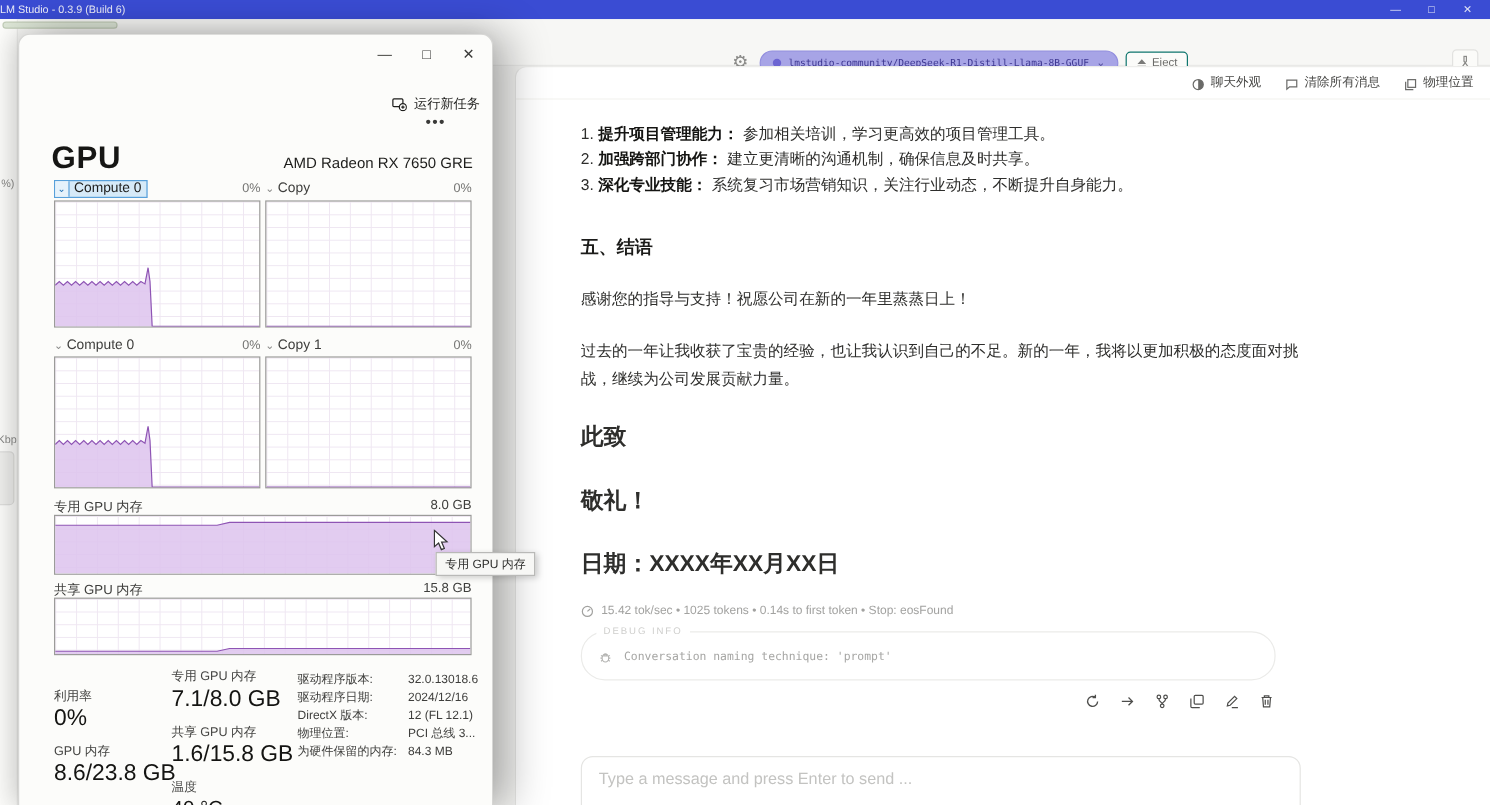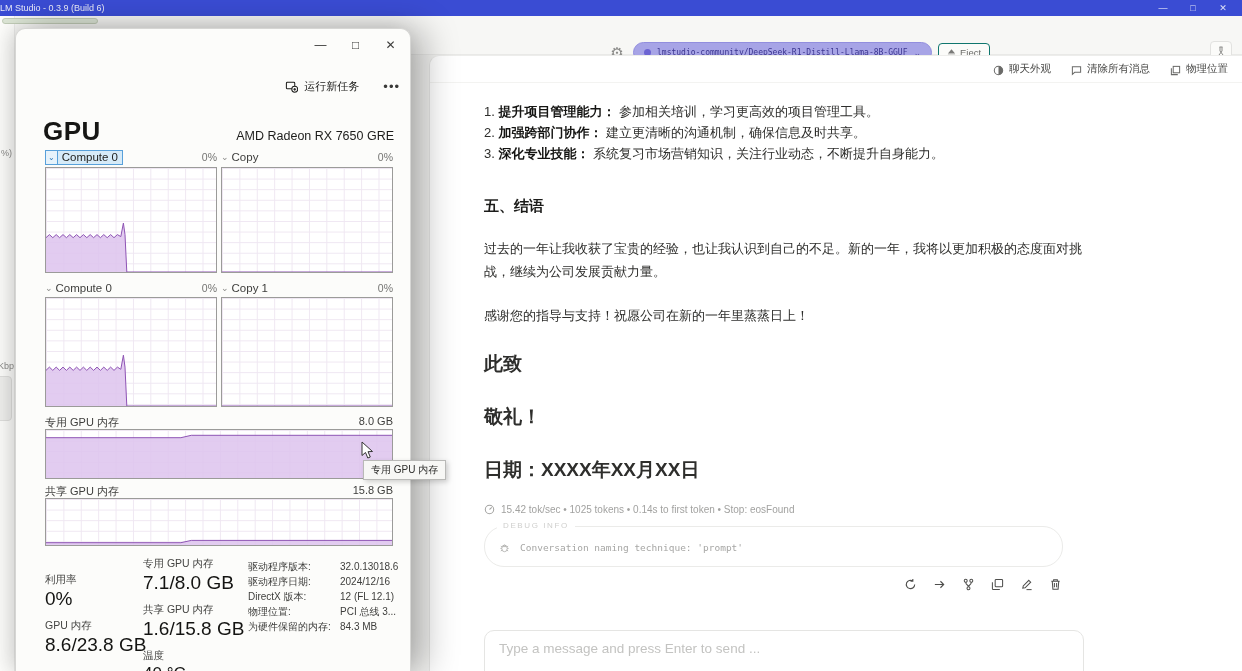--- a/index.html
+++ b/index.html
@@ -59,21 +59,21 @@
   .frag-pct { position:absolute; top:132px; left:1px; font-size:9px; color:#8a8a88; white-space:nowrap; }
   .frag-kbp { position:absolute; top:345px; right:0; font-size:9px; color:#8a8a88; white-space:nowrap; }
   .frag-box { position:absolute; top:360px; left:-6px; width:18px; height:45px; background:#f0f0ee; border:1px solid #e0e0de; border-radius:4px; }
   .frag-pill { position:absolute; left:2px; top:2px; width:96px; height:6px; background:#dde6d6; border:1px solid #c2cdb8; border-radius:3px; }
 
   
   .tm { position:absolute; left:15px; top:28px; width:396px; height:643px; background:#fcfcfa;
     border:1px solid #d6d6d4; border-bottom:none; border-radius:10px 10px 0 0; box-shadow:14px 0 34px rgba(0,0,0,.28), -6px 0 20px rgba(0,0,0,.12); }
   .tm-controls { position:absolute; top:6px; right:2px; display:flex; }
   .tm-controls span { width:35px; text-align:center; font-size:12px; color:#3a3a38; line-height:20px; cursor:default; }
-  .tm-toolbar { position:absolute; top:50px; right:10px; display:flex; align-items:center; gap:24px; }
+  .tm-toolbar { position:absolute; top:50px; right:10px; display:flex; align-items:center; gap:0;flex-direction:column; }
   .tm-newtask { display:flex; align-items:center; gap:6px; border:none; background:transparent; font-size:11px; color:#1d1d1b; }
   .tm-more { border:none; background:transparent; font-size:13px; color:#3a3a38; letter-spacing:1px; }
   .tm-titlerow { position:absolute; left:27px; top:87px; width:351px; display:flex; justify-content:space-between; align-items:flex-end;gap:46px; }
   .tm-gpu { font-size:26px; font-weight:600; color:#161614; letter-spacing:.5px; }
   .tm-gpuname { font-size:12.5px; color:#1d1d1b; padding-bottom:4px; }
 
   .chart-hdr { position:absolute; height:14px; display:flex; justify-content:space-between; align-items:center; width:172px; }
   .chart-hdr .lbl { display:flex; align-items:center; gap:3px; font-size:11.5px; color:#3e3e3c; }
   .chart-hdr .chev { font-size:9px; color:#8a8a88; }
   .chart-hdr .pct { font-size:10.5px; color:#757573; }
@@ -163,22 +163,22 @@
       </button>
     </div>
 
     <div class="chat-col">
       <div class="msg-list">
         <div><span>1.</span> <b>提升项目管理能力：</b> <span>参加相关培训，学习更高效的项目管理工具。</span></div>
         <div><span>2.</span> <b>加强跨部门协作：</b> <span>建立更清晰的沟通机制，确保信息及时共享。</span></div>
         <div><span>3.</span> <b>深化专业技能：</b> <span>系统复习市场营销知识，关注行业动态，不断提升自身能力。</span></div>
       </div>
       <div class="msg-heading">五、结语</div>
+      <div class="msg-para">感谢您的指导与支持！祝愿公司在新的一年里蒸蒸日上！</div>
       <div class="msg-para">过去的一年让我收获了宝贵的经验，也让我认识到自己的不足。新的一年，我将以更加积极的态度面对挑战，继续为公司发展贡献力量。</div>
-      <div class="msg-para">感谢您的指导与支持！祝愿公司在新的一年里蒸蒸日上！</div>
       <div class="msg-short">此致</div>
       <div class="msg-short" style="margin-top:27px">敬礼！</div>
       <div class="msg-short" style="margin-top:27px">日期：XXXX年XX月XX日</div>
 
       <div class="stats-line">
         <svg width="11" height="11" viewBox="0 0 12 12">
             <circle cx="6" cy="6" r="4.6" stroke="currentColor" fill="none" stroke-width="1.1"></circle>
             <path d="M6 6 L8.5 3.8" stroke="currentColor" stroke-width="1.1"></path>
           </svg>
         <span>15.42 tok/sec • 1025 tokens • 0.14s to first token • Stop: eosFound</span>

